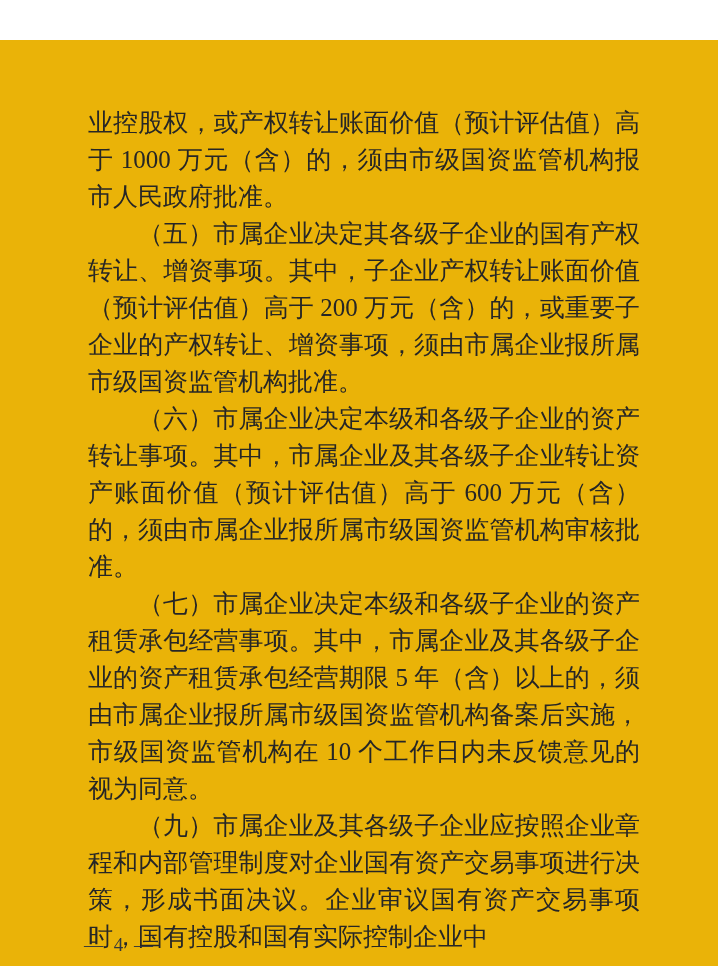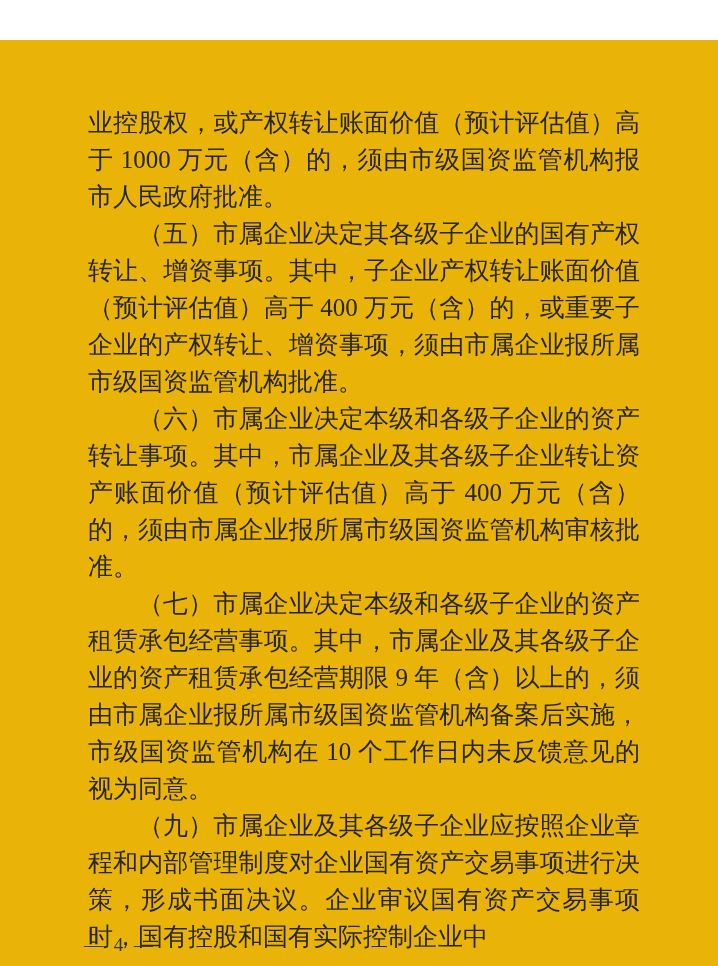--- a/index.html
+++ b/index.html
@@ -44,19 +44,19 @@
     color: #33373d;
     white-space: nowrap;
   }
 </style>
 </head>
 <body>
 
 <div class="page">
   <div class="doc-body">
     <p class="para no-indent">业控股权，或产权转让账面价值（预计评估值）高于 1000 万元（含）的，须由市级国资监管机构报市人民政府批准。</p>
-    <p class="para">（五）市属企业决定其各级子企业的国有产权转让、增资事项。其中，子企业产权转让账面价值（预计评估值）高于 400 万元（含）的，或重要子企业的产权转让、增资事项，须由市属企业报所属市级国资监管机构批准。</p>
-    <p class="para">（六）市属企业决定本级和各级子企业的资产转让事项。其中，市属企业及其各级子企业转让资产账面价值（预计评估值）高于 400 万元（含）的，须由市属企业报所属市级国资监管机构审核批准。</p>
-    <p class="para">（七）市属企业决定本级和各级子企业的资产租赁承包经营事项。其中，市属企业及其各级子企业的资产租赁承包经营期限 9 年（含）以上的，须由市属企业报所属市级国资监管机构备案后实施，市级国资监管机构在 10 个工作日内未反馈意见的视为同意。</p>
+    <p class="para">（五）市属企业决定其各级子企业的国有产权转让、增资事项。其中，子企业产权转让账面价值（预计评估值）高于 200 万元（含）的，或重要子企业的产权转让、增资事项，须由市属企业报所属市级国资监管机构批准。</p>
+    <p class="para">（六）市属企业决定本级和各级子企业的资产转让事项。其中，市属企业及其各级子企业转让资产账面价值（预计评估值）高于 600 万元（含）的，须由市属企业报所属市级国资监管机构审核批准。</p>
+    <p class="para">（七）市属企业决定本级和各级子企业的资产租赁承包经营事项。其中，市属企业及其各级子企业的资产租赁承包经营期限 5 年（含）以上的，须由市属企业报所属市级国资监管机构备案后实施，市级国资监管机构在 10 个工作日内未反馈意见的视为同意。</p>
     <p class="para">（九）市属企业及其各级子企业应按照企业章程和内部管理制度对企业国有资产交易事项进行决策，形成书面决议。企业审议国有资产交易事项时，国有控股和国有实际控制企业中</p>
   </div>
   <div class="page-number">— 4 —</div>
 </div>
 
 </body></html>

